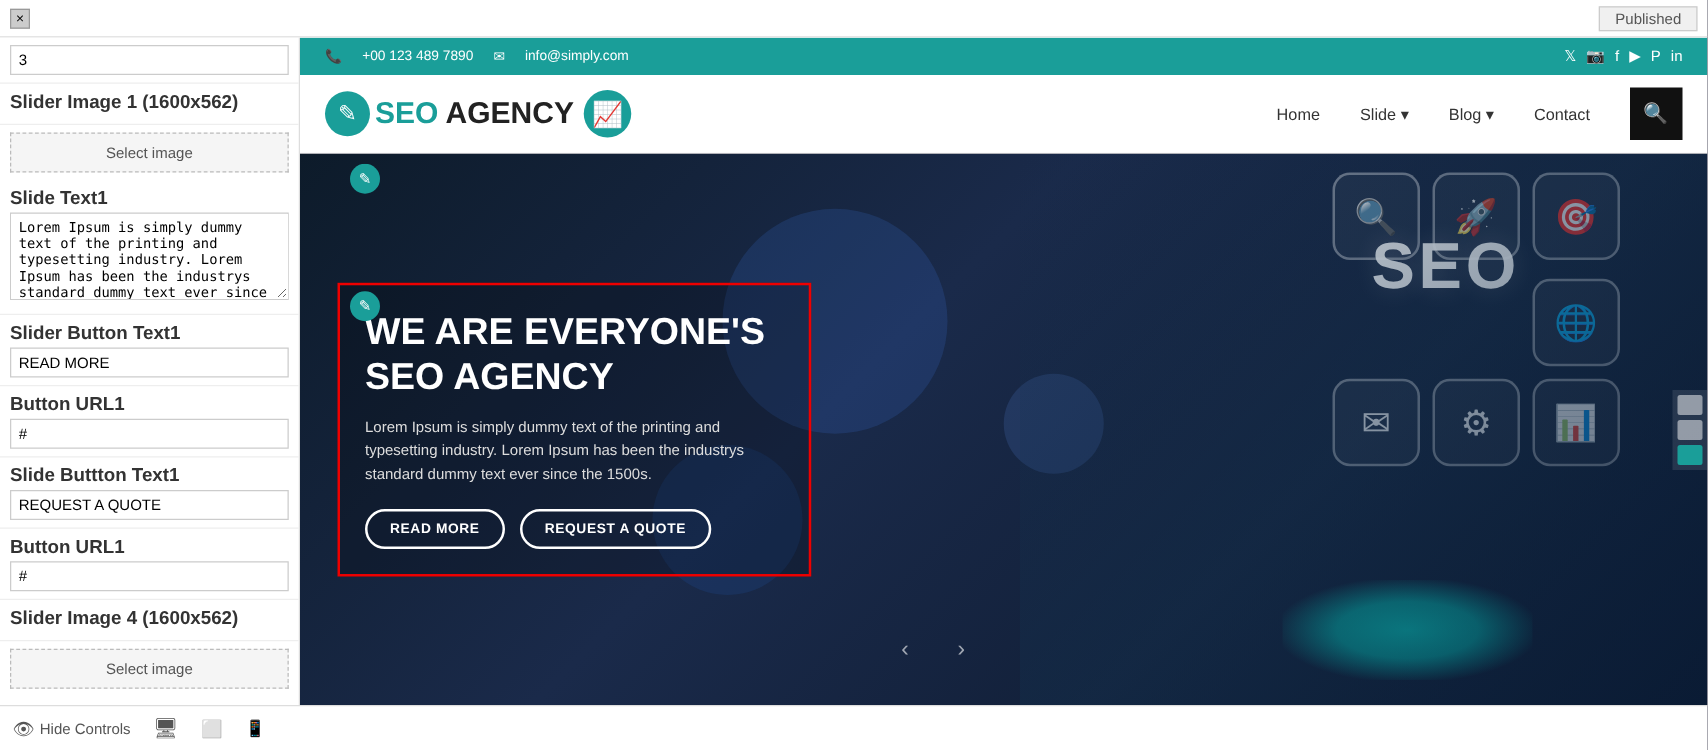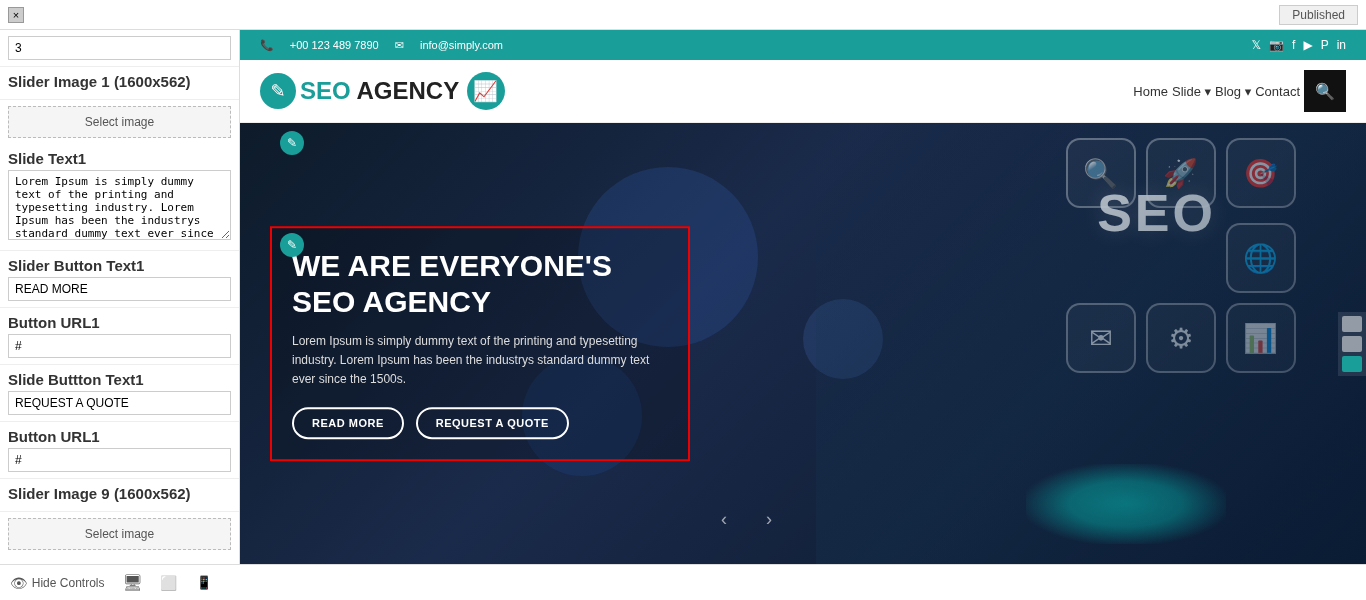--- a/index.html
+++ b/index.html
@@ -140,21 +140,21 @@
 
     .site-navbar {
       display: flex;
       align-items: center;
       justify-content: space-between;
       padding: 10px 20px;
       background: #fff;
     }
     .site-logo { display: flex; align-items: center; gap: 8px; }
 
-    .site-nav { display: flex; align-items: center; gap: 4px; }
+    .site-nav { display: flex; align-items: center; gap: 32px; }
     .nav-item { font-size: 13px; color: #333; cursor: pointer; text-decoration: none; }
     .nav-search {
       width: 42px; height: 42px;
       background: #111;
       display: flex; align-items: center; justify-content: center;
       color: #fff;
       cursor: pointer;
       font-size: 16px;
     }
 
@@ -196,21 +196,21 @@
       background: rgba(255,255,255,0.05);
     }
 
     
     .hero-content {
       position: absolute;
       left: 30px;
       top: 50%;
       transform: translateY(-50%);
       color: #fff;
-      width: 420px;
+      width: 379px;
       border: 2px solid #e00;
       padding: 20px;
       background: rgba(0,0,0,0.2);
     }
     .hero-heading {
       font-size: 30px;
       font-weight: 900;
       line-height: 1.2;
       margin-bottom: 12px;
       text-transform: uppercase;
@@ -322,21 +322,21 @@
       <label>Slide Buttton Text1</label>
       <input type="text" value="REQUEST A QUOTE" style="">
     </div>
 
     <div class="panel-field">
       <label>Button URL1</label>
       <input type="text" value="#" style="">
     </div>
 
     <div class="panel-field">
-      <label>Slider Image 9 (1600x562)</label>
+      <label>Slider Image 4 (1600x562)</label>
     </div>
     <button class="select-image-btn">Select image</button>
 
   </div>
 
   <div class="right-content">
 
     <div class="site-header">
       <div class="site-topbar">
         <div class="site-topbar-left">

